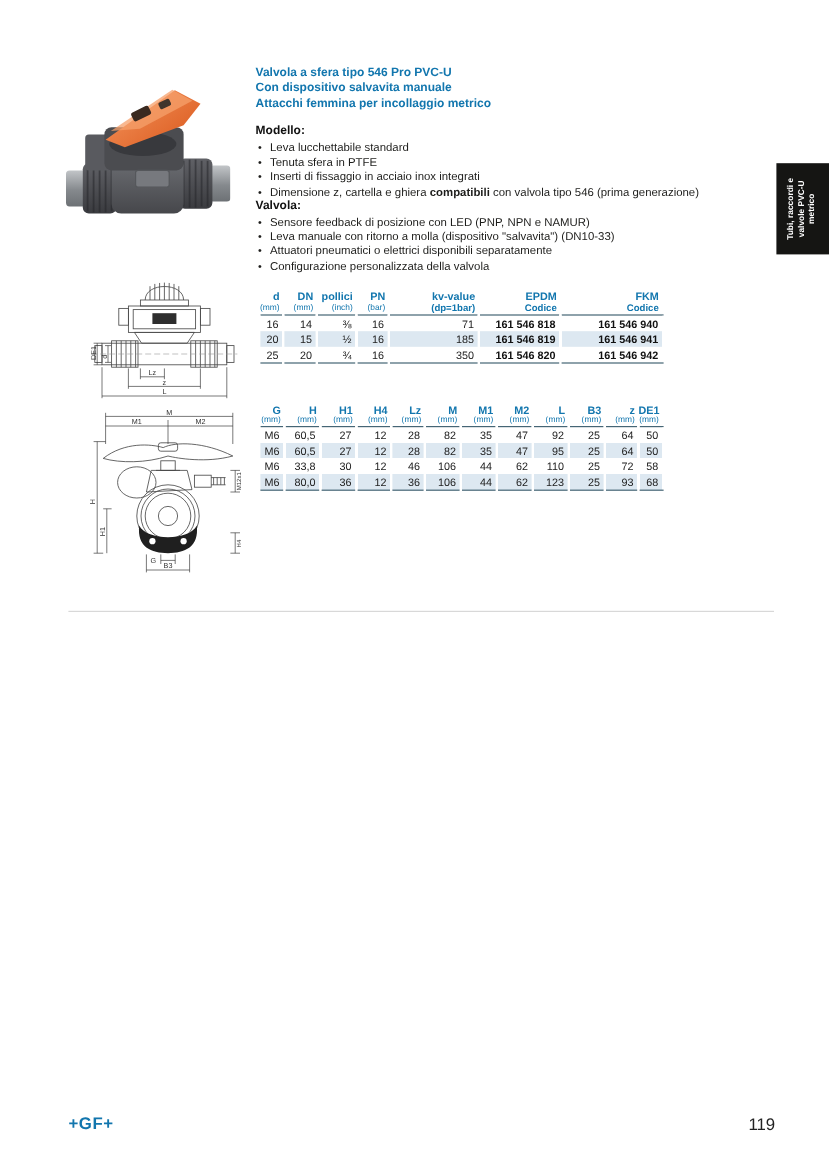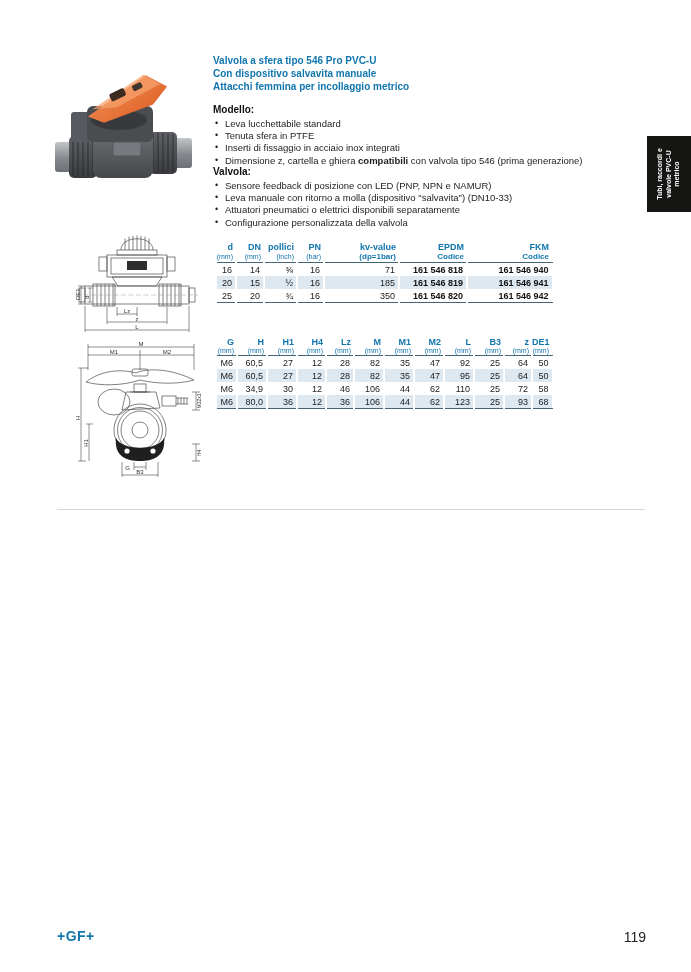--- a/index.html
+++ b/index.html
@@ -408,21 +408,21 @@
             <td>82</td>
             <td>35</td>
             <td>47</td>
             <td>95</td>
             <td>25</td>
             <td>64</td>
             <td>50</td>
           </tr>
           <tr>
             <td>M6</td>
-            <td>34,9</td>
+            <td>33,8</td>
             <td>30</td>
             <td>12</td>
             <td>46</td>
             <td>106</td>
             <td>44</td>
             <td>62</td>
             <td>110</td>
             <td>25</td>
             <td>72</td>
             <td>58</td>

